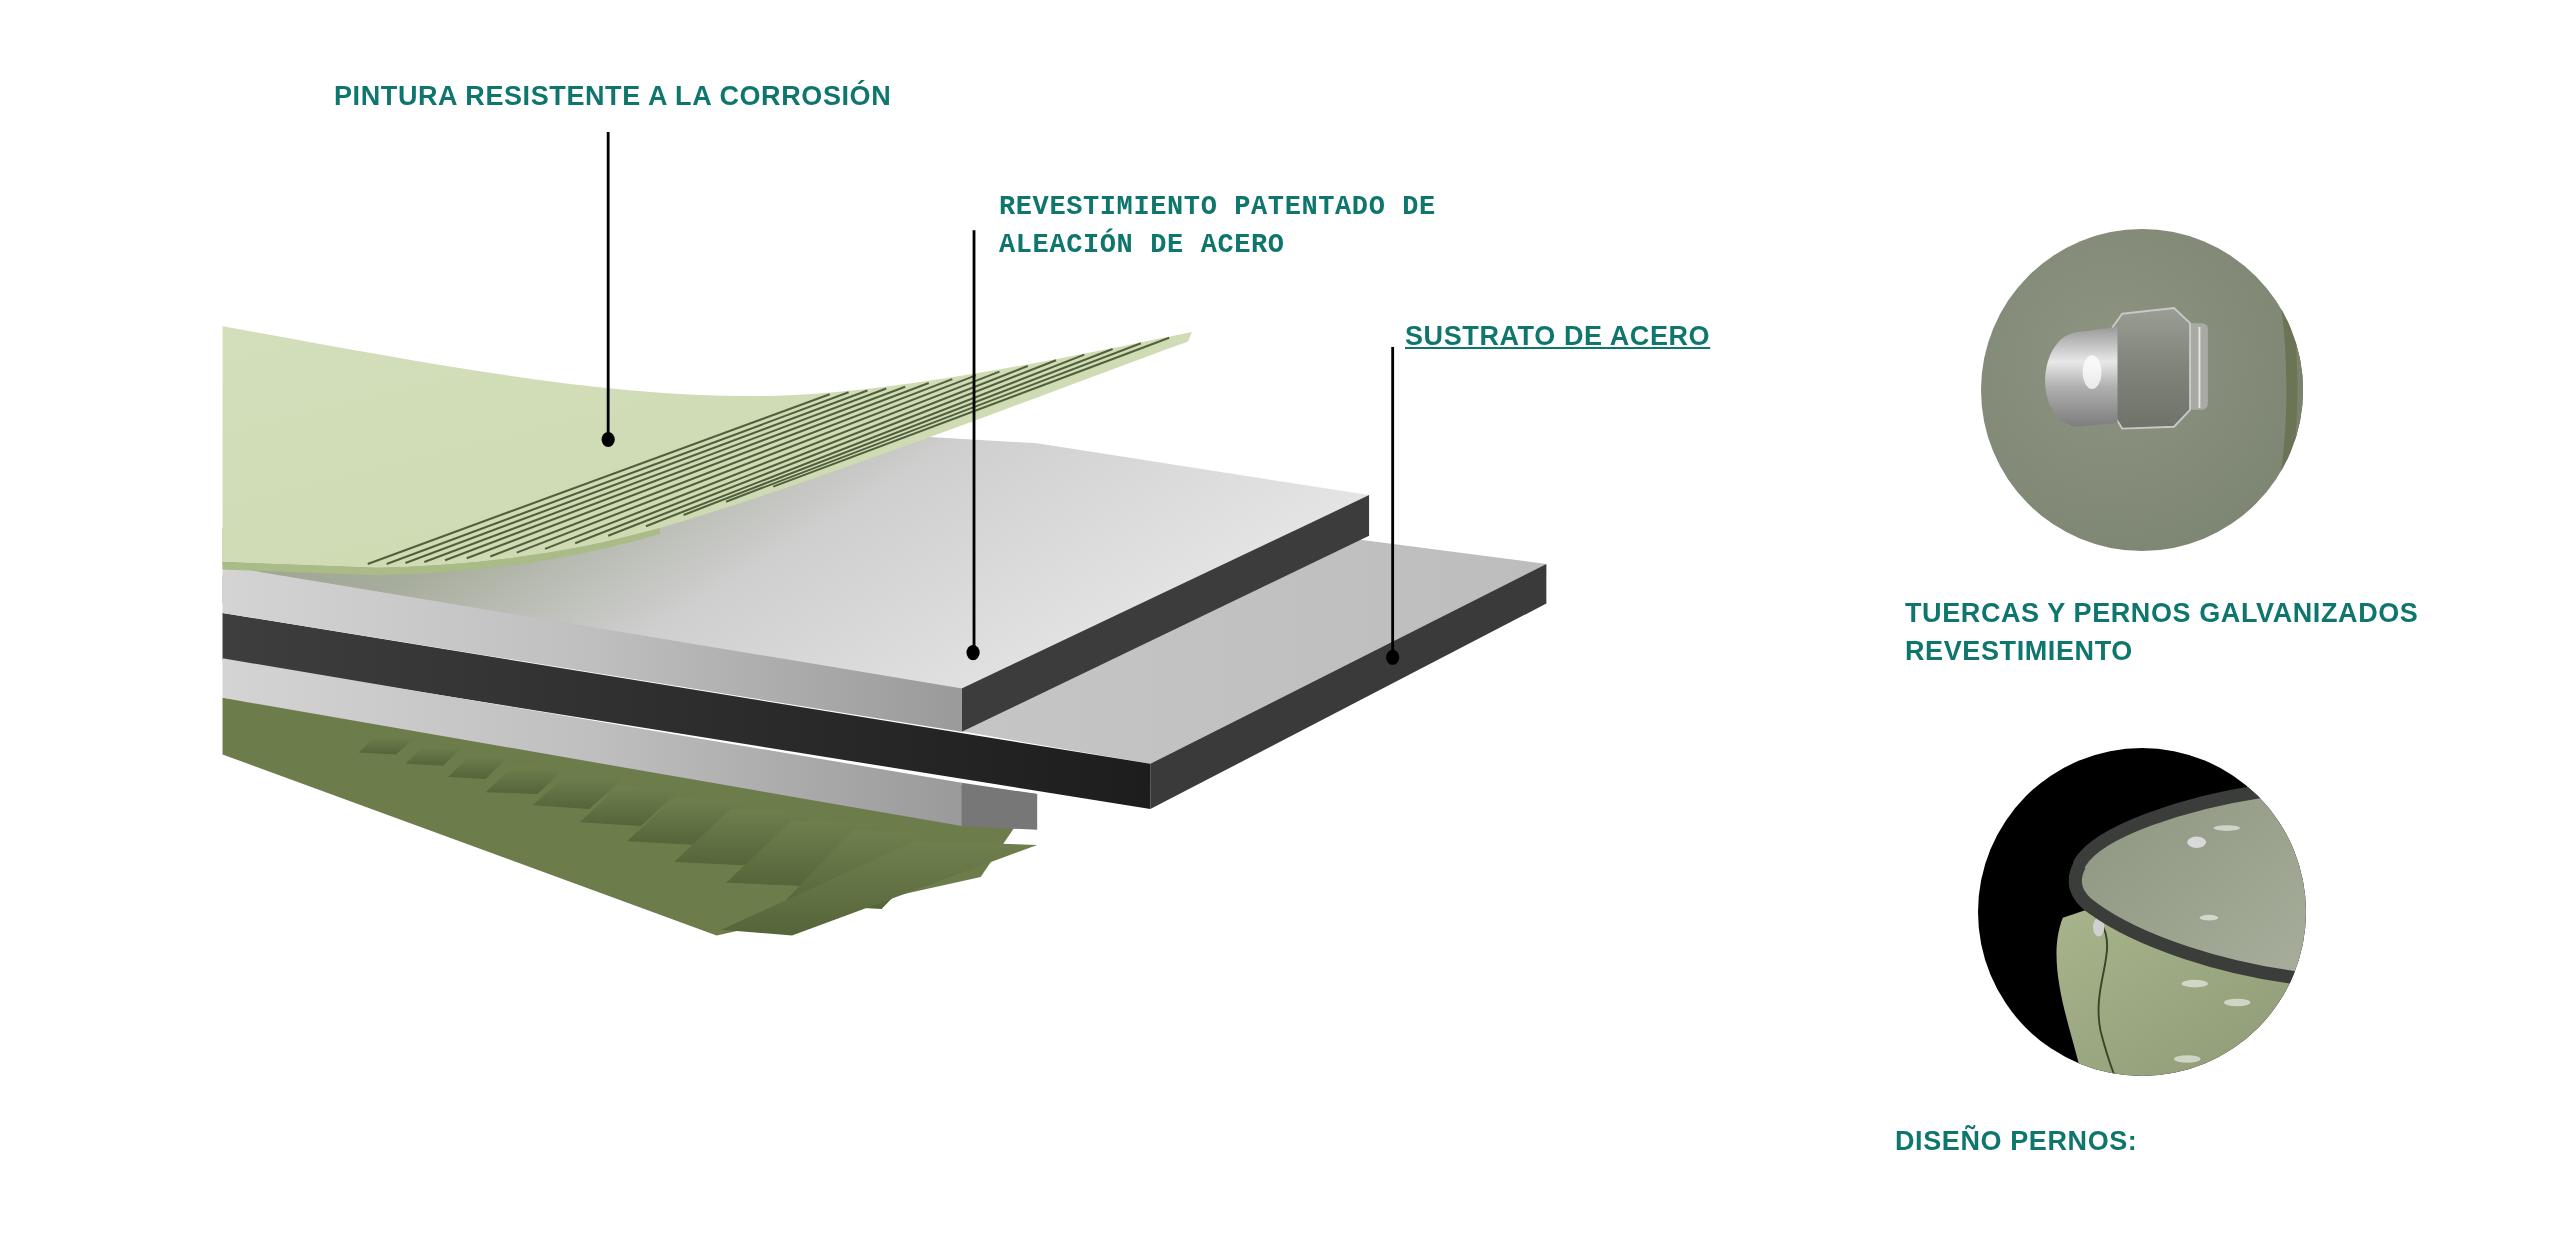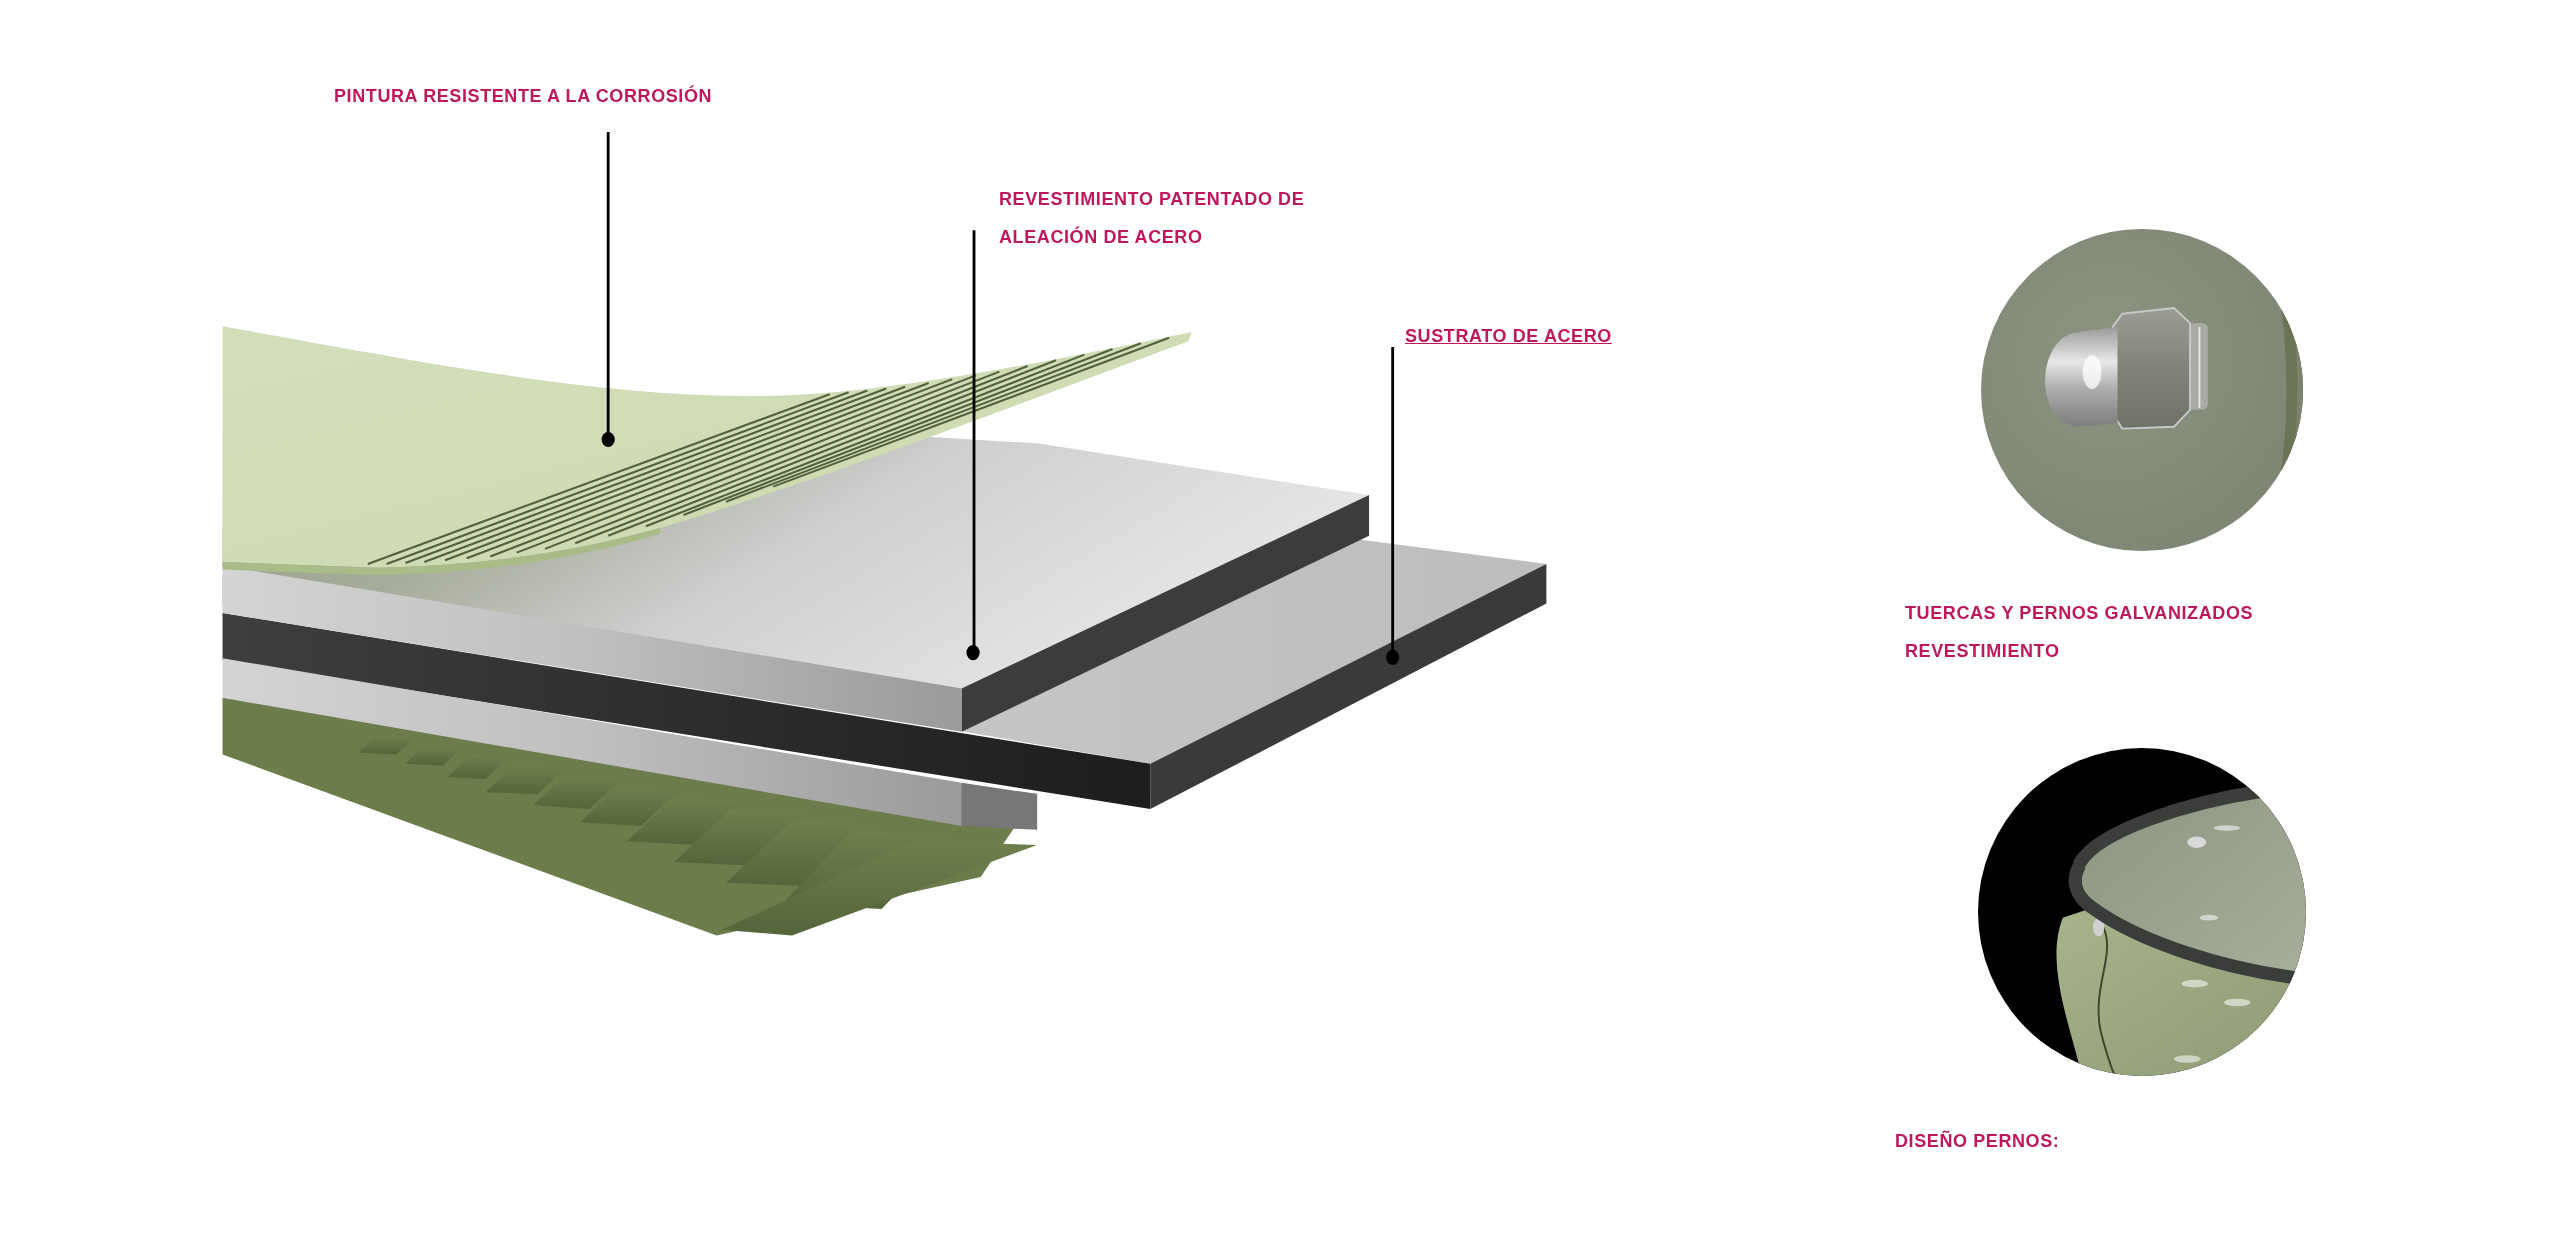--- a/index.html
+++ b/index.html
@@ -10,25 +10,25 @@
     body {
       width: 2576px;
       height: 1242px;
       position: relative;
       overflow: hidden;
       font-family: "Liberation Sans", "DejaVu Sans", sans-serif;
       color: #111111;
     }
     .label {
       position: absolute;
-      font-size: 18px;
+      font-size: 27px;
       font-weight: 700;
       letter-spacing: 0.6px;
       line-height: 38px;
-      color: #be185d;
+      color: #0f766e;
       text-transform: none;
       white-space: nowrap;
     }
     .label.center { text-align: left; }
     .sub-label {
       display: block;
       font-weight: 400;
       letter-spacing: 0.2px;
     }
     #diagram {
@@ -154,21 +154,21 @@
     <ellipse cx="1032" cy="692" rx="7" ry="8" fill="#000"></ellipse>
   </g>
   <g>
     <line x1="1477" y1="368" x2="1477" y2="697" stroke="#000" stroke-width="3"></line>
     <ellipse cx="1477" cy="697" rx="7" ry="8" fill="#000"></ellipse>
   </g>
 </svg>
 
 <div class="label" style="left:334px; top:77px;">PINTURA RESISTENTE A LA CORROSIÓN</div>
 
-<div class="label" style="left:999px; top:180px;">
+<div class="label" style="left:999px; top:188px;font-family:Liberation Mono, monospace;">
   <span>REVESTIMIENTO PATENTADO DE</span><br>
   <span>ALEACIÓN DE ACERO</span>
 </div>
 
 <div class="label" style="left:1405px; top:317px;text-decoration:underline;">SUSTRATO DE ACERO</div>
 
 <div class="callout-circle" style="left:1981px; top:229px; width:322px; height:322px;">
   <svg width="322" height="322" viewBox="0 0 342 342">
     <defs>
       <radialGradient id="bgNut" cx="0.4" cy="0.4" r="0.8">

